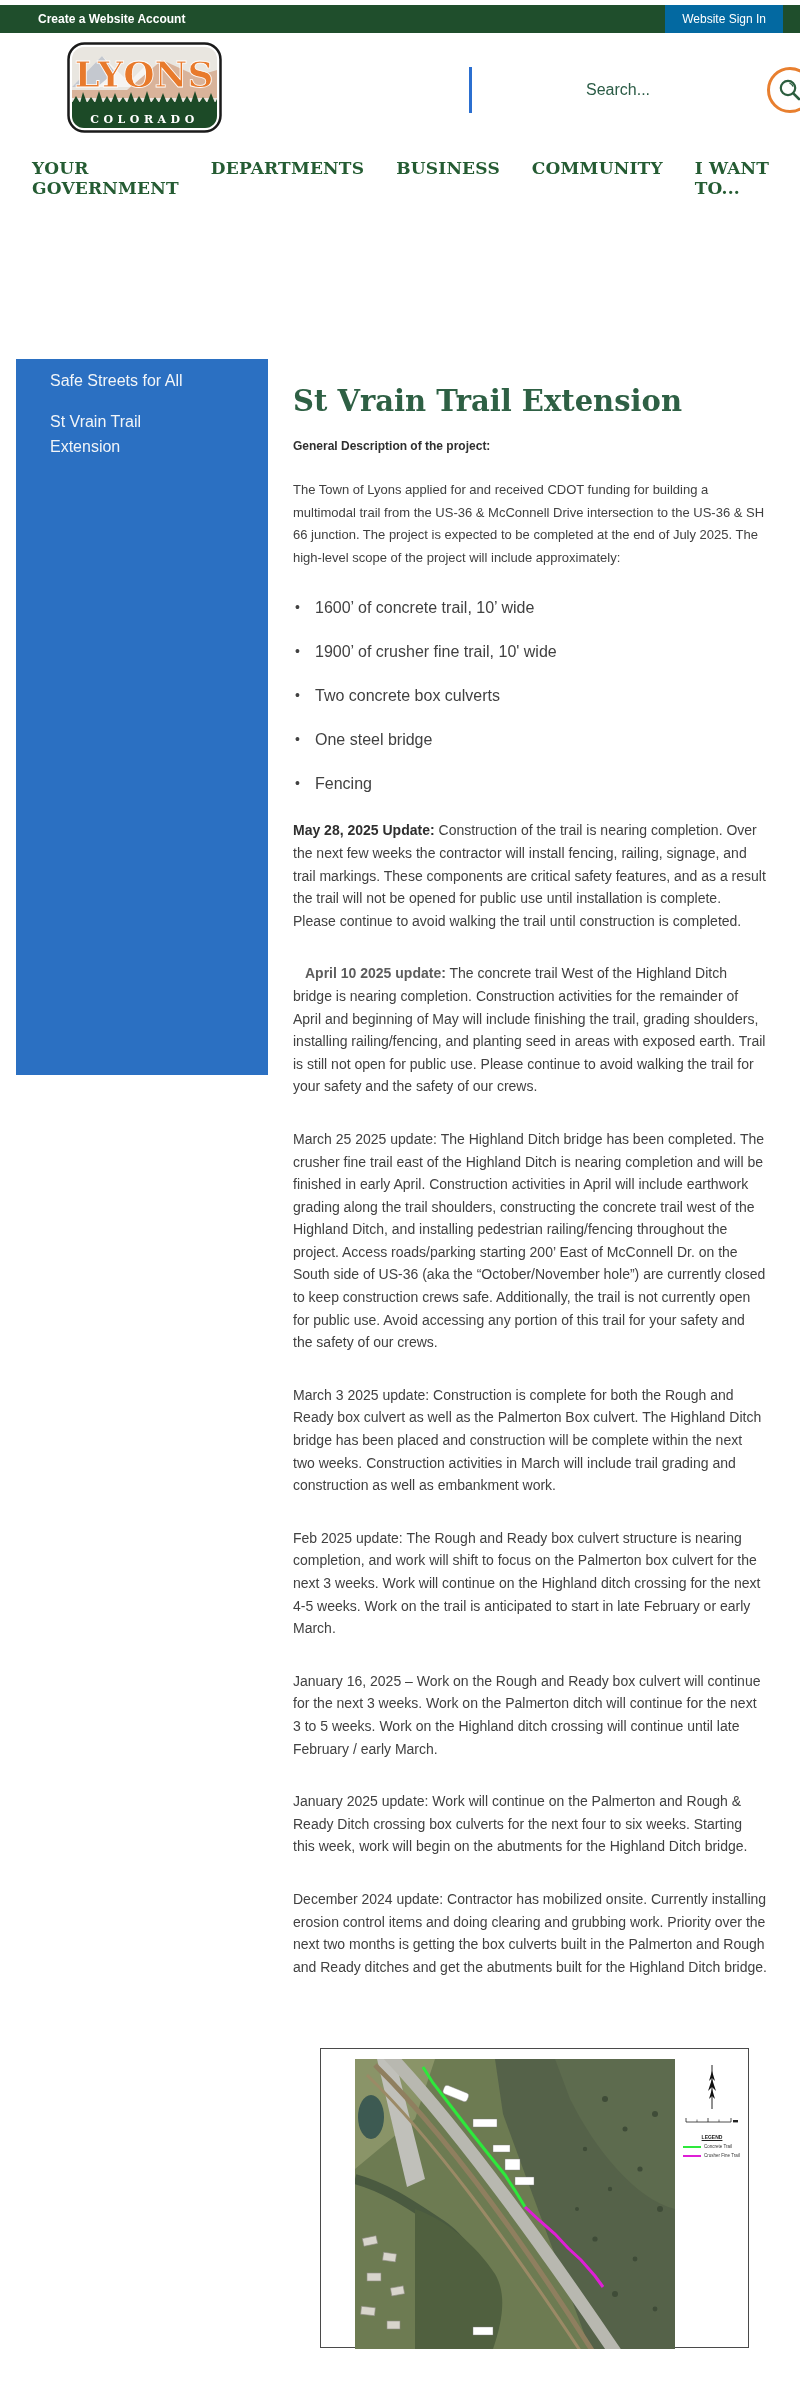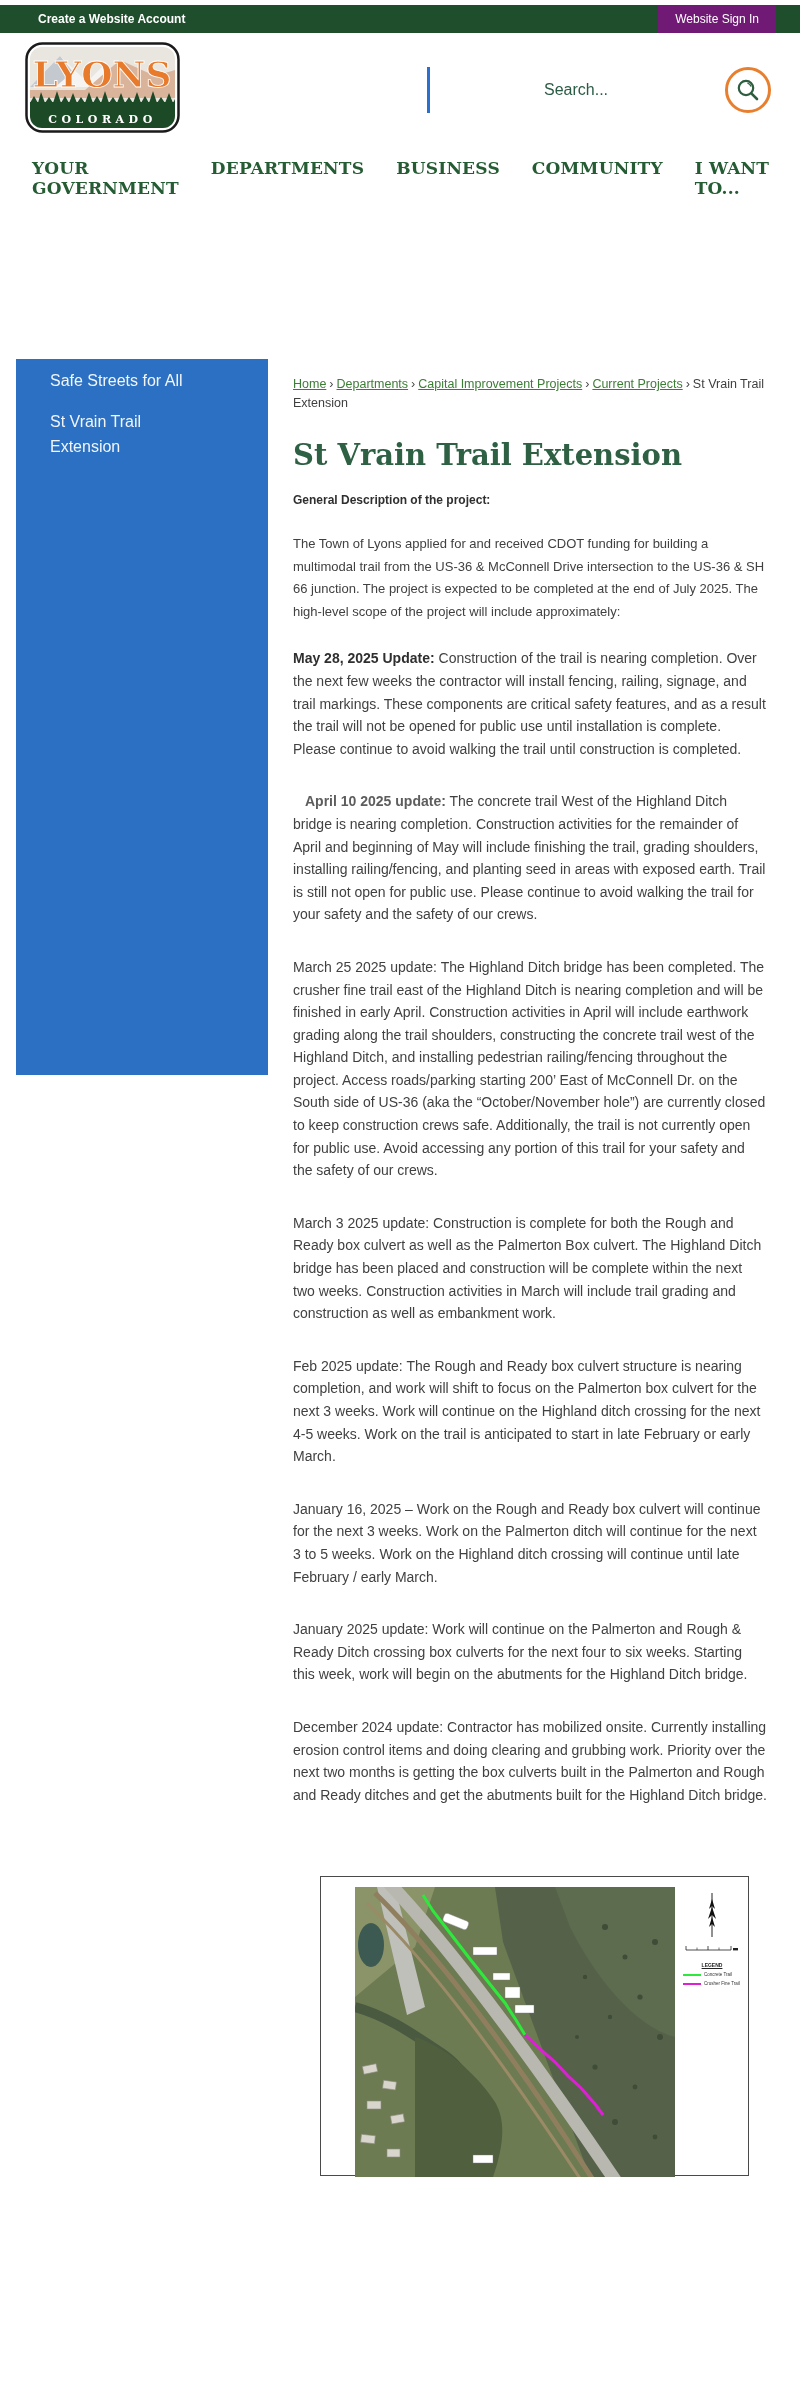--- a/index.html
+++ b/index.html
@@ -1,22 +1,22 @@
 <!DOCTYPE html>
 <html><head>
 <meta charset="utf-8">
 <style>
   html,body{margin:0;padding:0;background:#ffffff;}
   body{width:800px;height:2400px;overflow:hidden;font-family:"Liberation Sans",sans-serif;color:#414141;}
   
   .topbar{margin-top:5px;height:28px;background:#1f4e2c;display:flex;align-items:center;justify-content:space-between;}
   .topbar-link{color:#ffffff;font-size:12px;font-weight:bold;padding-left:38px;text-decoration:none;}
-  .signin-btn{height:28px;background:#701a75;color:#ffffff;font-size:12px;border:none;padding:0 17px;margin-right:24px;font-family:"Liberation Sans",sans-serif;cursor:pointer;}
-  
-  .header{position:relative;height:112px;}
+  .signin-btn{height:28px;background:#0369a1;color:#ffffff;font-size:12px;border:none;padding:0 17px;margin-right:17px;font-family:"Liberation Sans",sans-serif;cursor:pointer;}
+  
+  .header{position:relative;height:112px;margin-left:42px;}
   .logo{position:absolute;left:25px;top:9px;}
   .search-wrap{position:absolute;left:427px;top:34px;height:46px;display:flex;align-items:center;border-left:3px solid #2b6fd0;padding-left:19px;}
   .search-input{border:none;outline:none;width:250px;font-size:16px;color:#2a5b45;font-family:"Liberation Sans",sans-serif;background:transparent;text-align:center;}
   .search-input::placeholder{color:#2a5b45;opacity:1;}
   .search-btn{position:absolute;left:725px;top:34px;width:46px;height:46px;border-radius:50%;border:3px solid #e87f2f;background:#ffffff;display:flex;align-items:center;justify-content:center;cursor:pointer;padding:0;}
   
   .mainnav{margin-top:13px;padding:0 30px 0 32px;display:flex;justify-content:space-between;gap:32px;}
   .mainnav a{font-family:"DejaVu Serif","Liberation Serif",serif;font-weight:bold;font-size:17px;color:#255c33;text-decoration:none;letter-spacing:.2px;}
   
   .content{display:flex;margin-top:161px;align-items:flex-start;}
@@ -98,30 +98,34 @@
 
 <div class="content">
 
   <aside class="sidebar">
     <a href="#" class="side-item">Safe Streets for All</a>
     <a href="#" class="side-item">St Vrain Trail Extension</a>
   </aside>
 
   <main class="main">
 
-    <div class="breadcrumb">
-      <a href="#">Home</a><span class="crumb-sep">›</span><a href="#">Departments</a><span class="crumb-sep">›</span><a href="#">Capital Improvement Projects</a><span class="crumb-sep">›</span><a href="#">Current Projects</a><span class="crumb-sep">›</span><span>St Vrain Trail Extension</span>
-    </div>
 
     <h1 class="page-title">St Vrain Trail Extension</h1>
 
     <div class="section-heading">General Description of the project:</div>
 
     <p class="intro">The Town of Lyons applied for and received CDOT funding for building a multimodal trail from the US-36 &amp; McConnell Drive intersection to the US-36 &amp; SH 66 junction.   The project is expected to be completed at the end of July 2025.  The high-level scope of the project will include approximately:</p>
 
+    <ul class="scope">
+      <li>1600’ of concrete trail, 10’ wide</li>
+      <li>1900’ of crusher fine trail, 10' wide</li>
+      <li>Two concrete box culverts</li>
+      <li>One steel bridge</li>
+      <li>Fencing</li>
+    </ul>
 
     <div class="updates">
       <p class="update"><span class="lbl-bold">May 28, 2025  Update:</span><span> Construction of the trail is nearing completion. Over the next few weeks the contractor will install fencing, railing, signage, and trail markings. These components are critical safety features, and as a result the trail will not be opened for public use until installation is complete. Please continue to avoid walking the trail until construction is completed.</span></p>
       <p class="update"><span class="lbl-bold lbl-gray">April 10 2025 update:</span><span>  The concrete trail West of the Highland Ditch bridge is nearing completion. Construction activities for the remainder of April and beginning of May will include finishing the trail, grading shoulders, installing railing/fencing, and planting seed in areas with exposed earth. Trail is still not open for public use. Please continue to avoid walking the trail for your safety and the safety of our crews.</span></p>
       <p class="update"><span>March 25 2025 update: The Highland Ditch bridge has been completed. The crusher fine trail east of the Highland Ditch is nearing completion and will be finished in early April. Construction activities in April will include earthwork grading along the trail shoulders, constructing the concrete trail west of the Highland Ditch, and installing pedestrian railing/fencing throughout the project.  Access roads/parking starting 200’ East of McConnell Dr. on the South side of US-36 (aka the “October/November hole”) are currently closed to keep construction crews safe. Additionally, the trail is not currently open for public use. Avoid accessing any portion of this trail for your safety and the safety of our crews.</span></p>
       <p class="update"><span>March 3 2025 update: Construction is complete for both the Rough and Ready box culvert as well as the Palmerton Box culvert. The Highland Ditch bridge has been placed and construction will be complete within the next two weeks. Construction activities in March will include trail grading and construction as well as embankment work.</span></p>
       <p class="update"><span>Feb 2025 update: The Rough and Ready box culvert structure is nearing completion, and work will shift to focus on the Palmerton box culvert for the next 3 weeks. Work will continue on the Highland ditch crossing for the next 4-5 weeks. Work on the trail is anticipated to start in late February or early March.</span></p>
       <p class="update"><span>January 16, 2025 – Work on the Rough and Ready box culvert will continue for the next 3 weeks. Work on the Palmerton ditch will continue for the next 3 to 5 weeks. Work on the Highland ditch crossing will continue until late February / early March.</span></p>
       <p class="update"><span>January 2025 update: Work will continue on the Palmerton and Rough &amp; Ready Ditch crossing box culverts for the next four to six weeks.  Starting this week, work will begin on the abutments for the Highland Ditch bridge.</span></p>
       <p class="update"><span>December 2024 update:  Contractor has mobilized onsite.   Currently installing erosion control items and doing clearing and grubbing work.  Priority over the next two months is getting the box culverts built in the Palmerton and Rough and Ready ditches and get the abutments built for the Highland Ditch bridge.</span></p>

